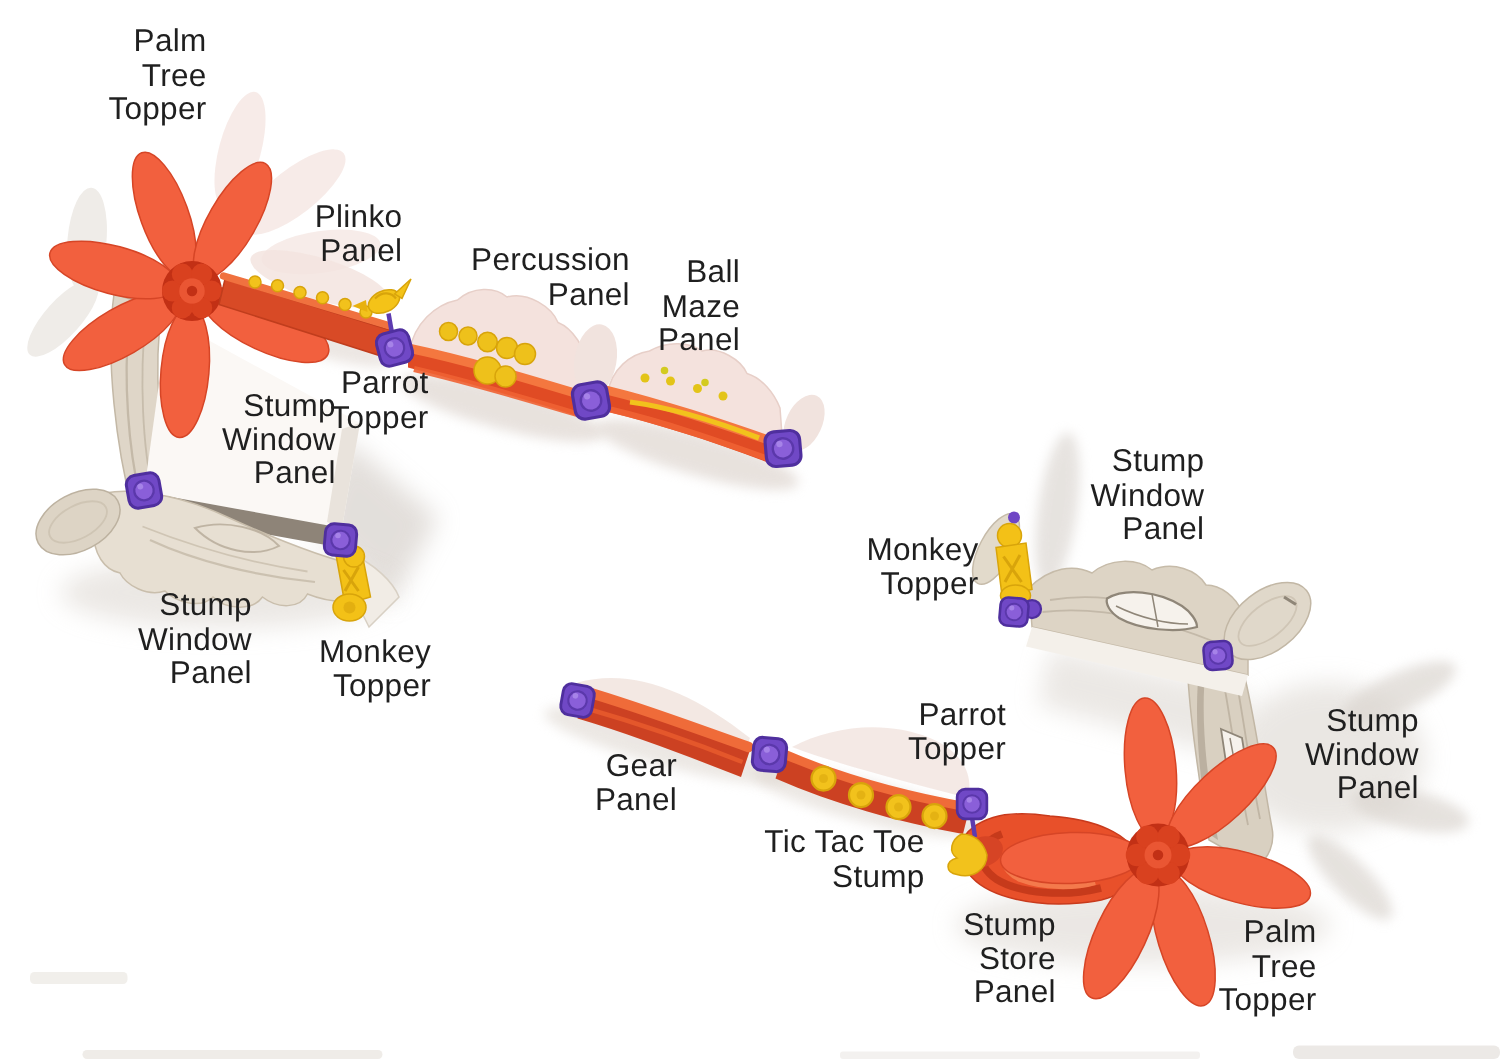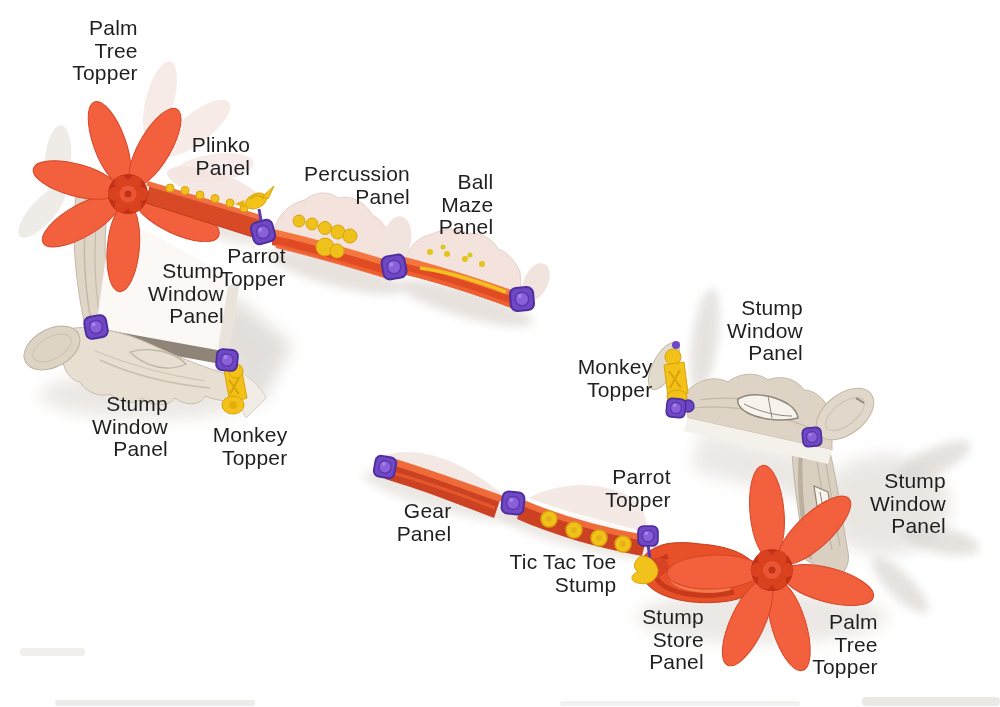--- a/index.html
+++ b/index.html
@@ -271,23 +271,23 @@
     <rect x="20" y="648" width="65" height="8" rx="3" fill="#f0ede9"></rect>
     <rect x="55" y="700" width="200" height="6" rx="3" fill="#edeae6"></rect>
     <rect x="560" y="701" width="240" height="5" rx="2" fill="#f2f0ed"></rect>
     <rect x="862" y="697" width="138" height="9" rx="4" fill="#eae7e3"></rect>
   </g>
 </svg>
 
   <div class="lbl" style="left:105px;top:17px">Palm
 Tree
 Topper</div>
-  <div class="lbl" style="left:221px;top:134px">Plinko
-Panel</div>
-  <div class="lbl" style="left:357px;top:163px">Percussion
+  <div class="lbl" style="left:239px;top:134px">Plinko
+Panel</div>
+  <div class="lbl" style="left:367px;top:163px">Percussion
 Panel</div>
   <div class="lbl" style="left:466px;top:171px">Ball
 Maze
 Panel</div>
   <div class="lbl" style="left:253px;top:245px">Parrot
 Topper</div>
   <div class="lbl" style="left:186px;top:260px">Stump
 Window
 Panel</div>
   <div class="lbl" style="left:130px;top:393px">Stump

